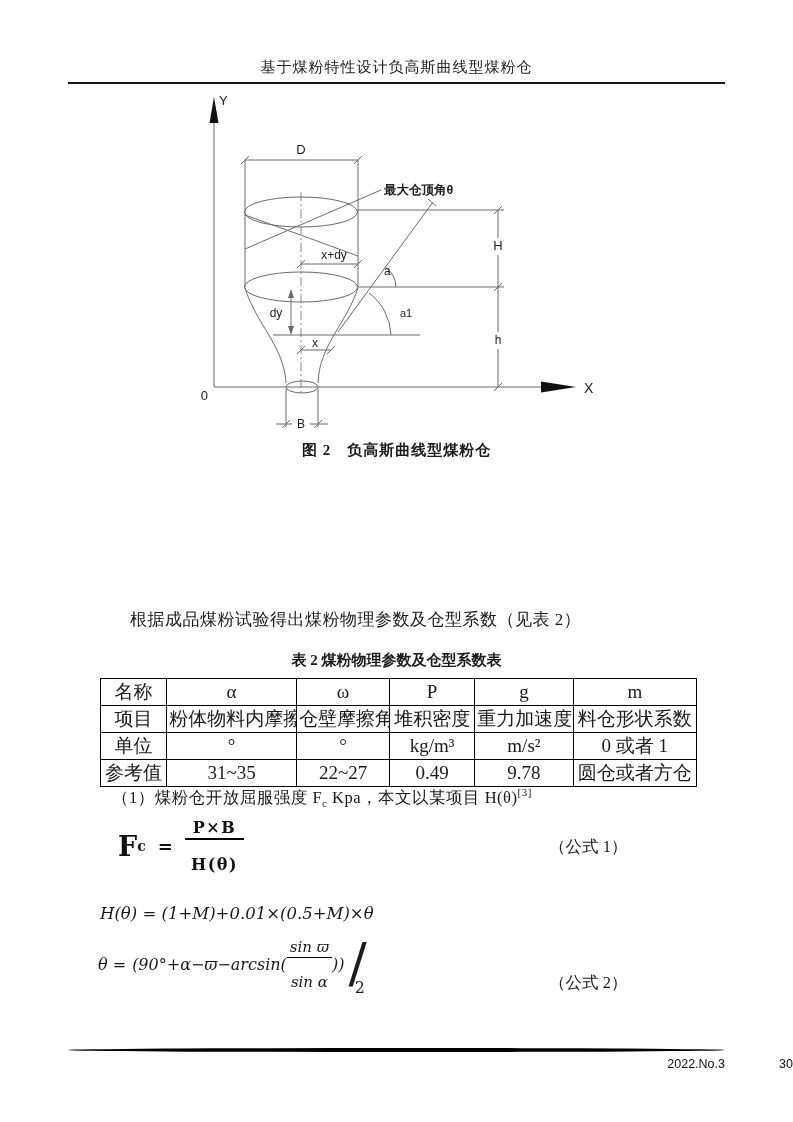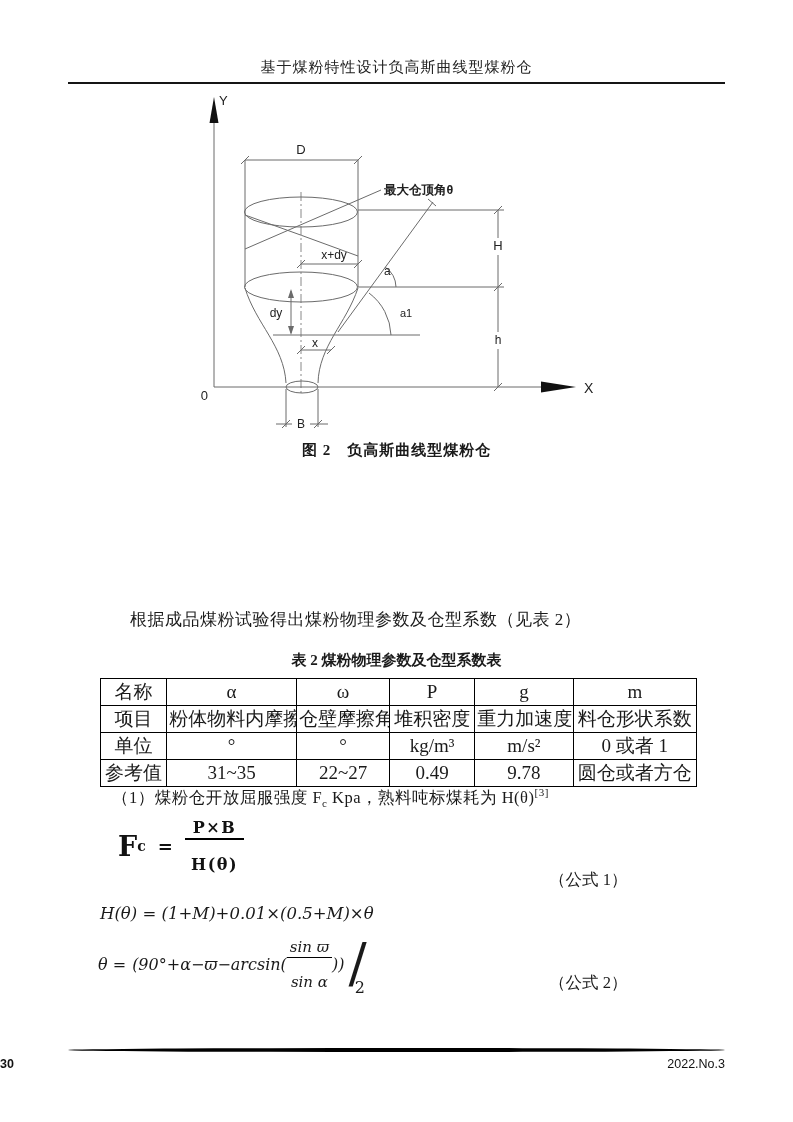--- a/index.html
+++ b/index.html
@@ -52,22 +52,22 @@
     font-family:"DejaVu Serif", serif; font-size:16.5px; font-style:italic; }
   .formula2b { position:absolute; left:98px; top:938px; display:flex; align-items:center;
     font-family:"DejaVu Serif", serif; font-size:16px; font-style:italic; }
   .formula2b .frac { font-size:15px; }
   .formula2b .frac .num { border-bottom:1.5px solid #000; padding:0 3px 1px 3px; }
   .big-slash { font-size:54px; font-weight:300; line-height:0.9; margin-left:4px; font-style:normal; }
   .div2 { align-self:flex-end; margin-left:-12px; margin-bottom:-6px; font-style:normal; }
 
   .footer-rule { position:absolute; top:1048px; left:68px; width:657px; height:4px;
     background:#000; border-radius:50%; }
-  .footer-page { position:absolute; top:1057px; left:0; right:0; text-align:left;
-    font-family:"Liberation Sans", sans-serif; font-size:12.5px; color:#111;font-weight:bold; }
+  .footer-page { position:absolute; top:1057px; left:0; right:0; text-align:right;
+    font-family:"Liberation Sans", sans-serif; font-size:12.5px; color:#111; }
   .footer-issue { position:absolute; top:1057px; right:68px;
     font-family:"Liberation Sans", sans-serif; font-size:12.5px; color:#111; }
 </style>
 </head>
 <body>
 
 <div class="page">
 
   <div class="header-title">基于煤粉特性设计负高斯曲线型煤粉仓</div>
   <div class="header-rule"></div>
@@ -196,33 +196,33 @@
         <td>31~35</td>
         <td>22~27</td>
         <td>0.49</td>
         <td>9.78</td>
         <td>圆仓或者方仓</td>
       </tr>
     </tbody>
   </table>
 
   <div class="fline" style="left:112px; top:786px;">
-    <span>（1）煤粉仓开放屈服强度 F</span><span class="sub">c</span><span> Kpa，熟料吨标煤耗为 H(θ)</span><span class="sup">[3]</span>
+    <span>（1）煤粉仓开放屈服强度 F</span><span class="sub">c</span><span> Kpa，本文以某项目 H(θ)</span><span class="sup">[3]</span>
   </div>
 
   <div class="formula1">
     <span class="f1-F">F</span>
       <span class="f1-Fsub">c</span>
     <span class="f1-eq">=</span>
     <span class="frac">
       <span class="num">P×B</span>
       <span class="den">H(θ)</span>
     </span>
   </div>
-  <div class="ftag" style="top:836px;margin-top:33px;">（公式 1）</div>
+  <div class="ftag" style="top:836px;">（公式 1）</div>
 
 
   <div class="formula2a">H(θ) = (1+M)+0.01×(0.5+M)×θ</div>
 
   <div class="formula2b">
     <span>θ =</span>
     <span style="margin-left:6px;">(90°+α−ϖ−arcsin(</span>
     <span class="frac">
       <span class="num">sin ϖ</span>
       <span class="den">sin α</span>

